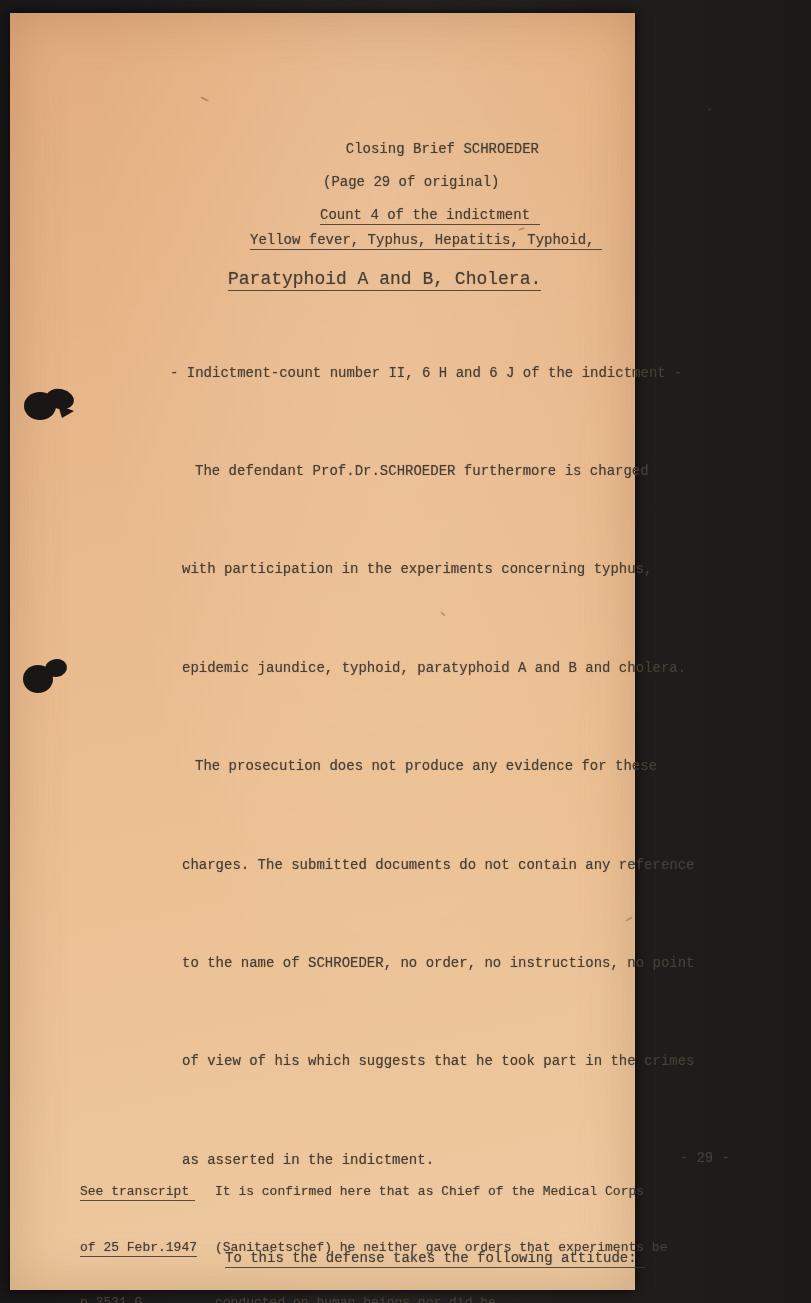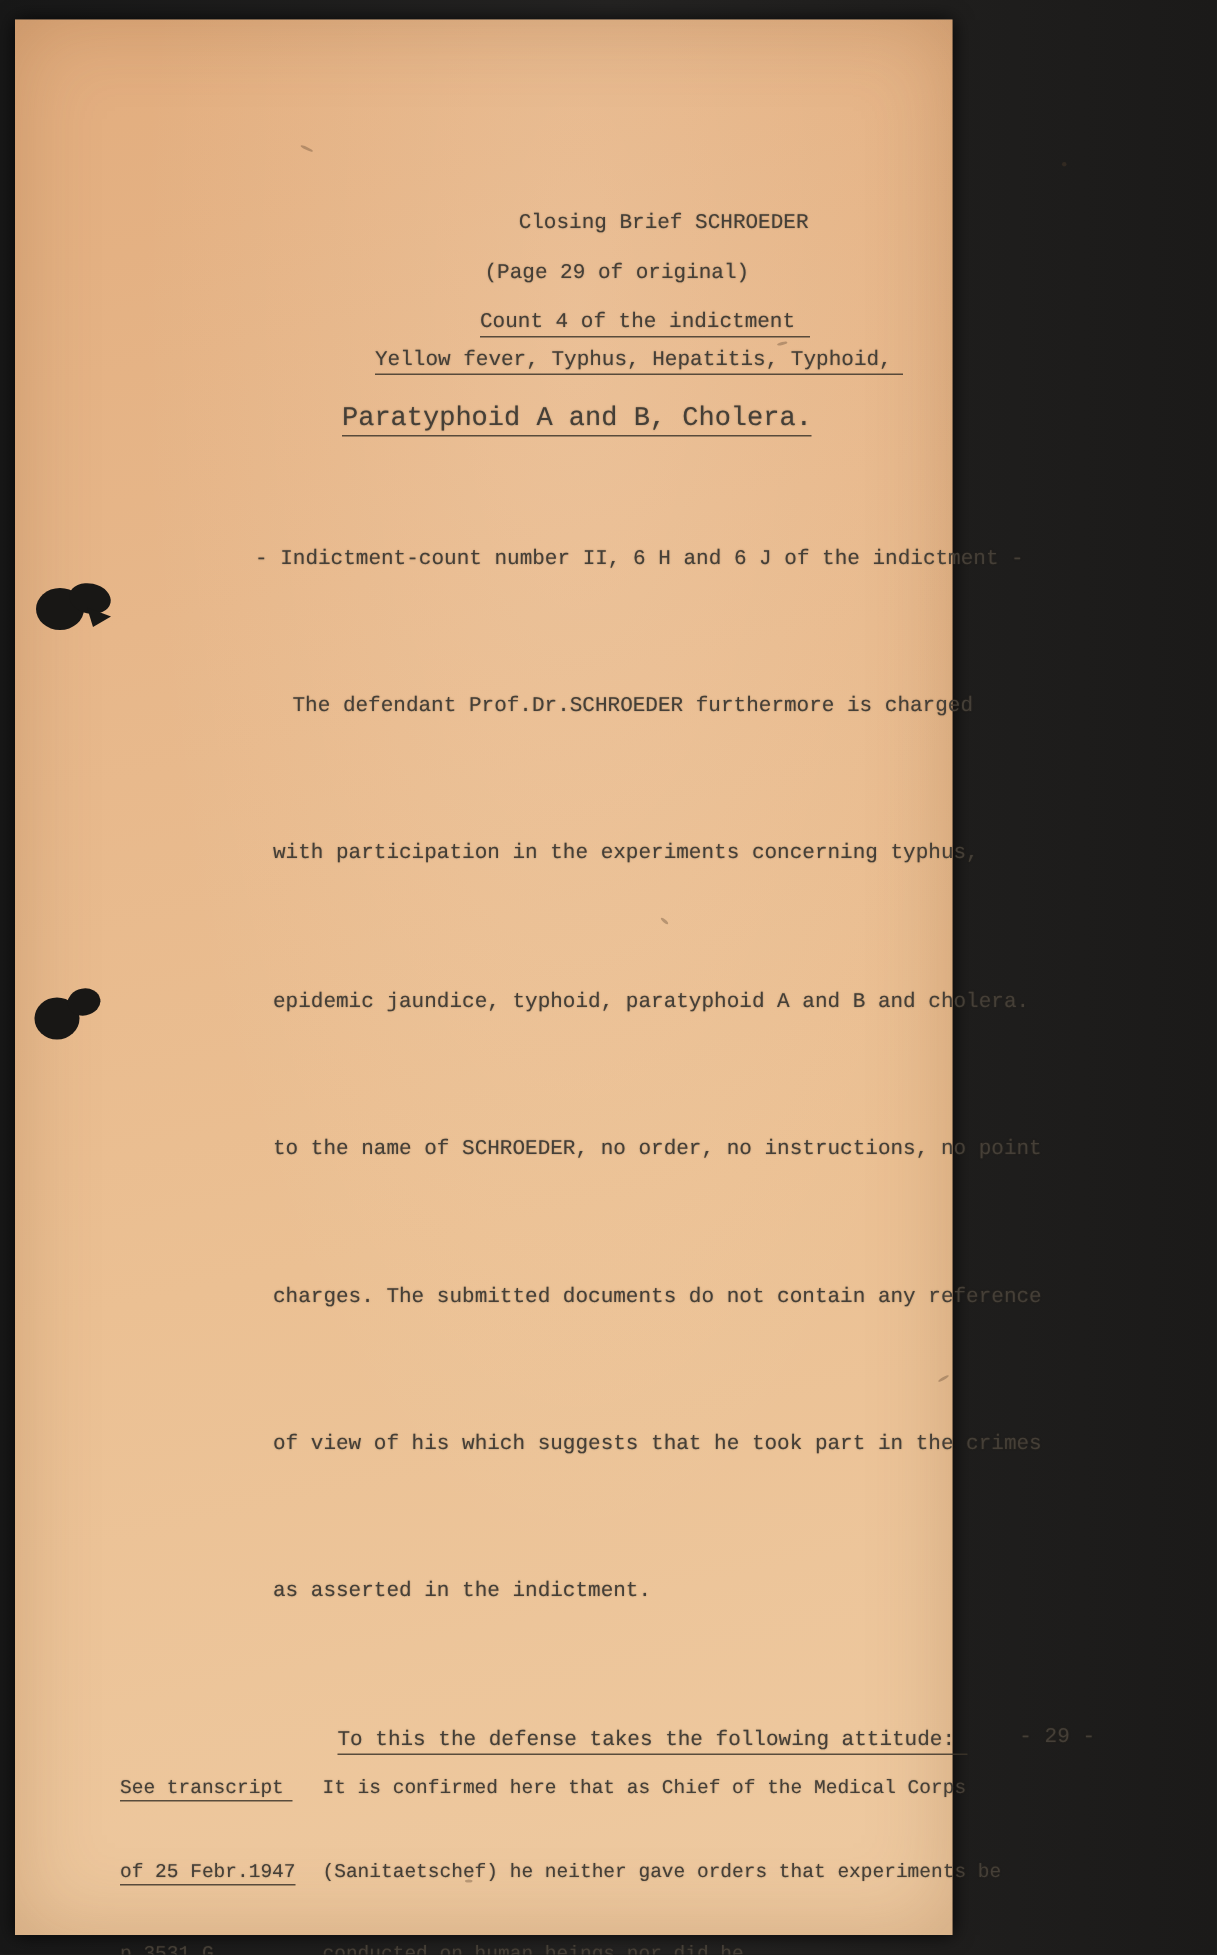--- a/index.html
+++ b/index.html
@@ -86,22 +86,23 @@
   <div class="tw pagenote">(Page 29 of original)</div>
   <div class="tw count-h"><span class="u" style="padding-right:10px;">Count 4 of the indictment</span></div>
   <div class="tw disease1"><span class="u" style="padding-right:8px;">Yellow fever, Typhus, Hepatitis, Typhoid,</span></div>
   <div class="tw disease2"><span class="u">Paratyphoid A and B, Cholera.</span></div>
 
   <div class="body-block tw">
     <div class="line outdent">- Indictment-count number II, 6 H and 6 J of the indictment -</div>
     <div class="line indent">The defendant Prof.Dr.SCHROEDER furthermore is charged</div>
     <div class="line">with participation in the experiments concerning typhus,</div>
     <div class="line">epidemic jaundice, typhoid, paratyphoid A and B and cholera.</div>
+    <div class="line indent">The prosecution does not produce any evidence for these</div>
+    <div class="line">charges. The submitted documents do not contain any reference</div>
     <div class="line">to the name of SCHROEDER, no order, no instructions, no point</div>
-    <div class="line">charges. The submitted documents do not contain any reference</div>
     <div class="line">of view of his which suggests that he took part in the crimes</div>
     <div class="line">as asserted in the indictment.</div>
     <div class="line indent"><span class="u" style="padding-right:8px;margin-left:30px;">To this the defense takes the following attitude:</span></div>
     
     
     
     
     
     
     

